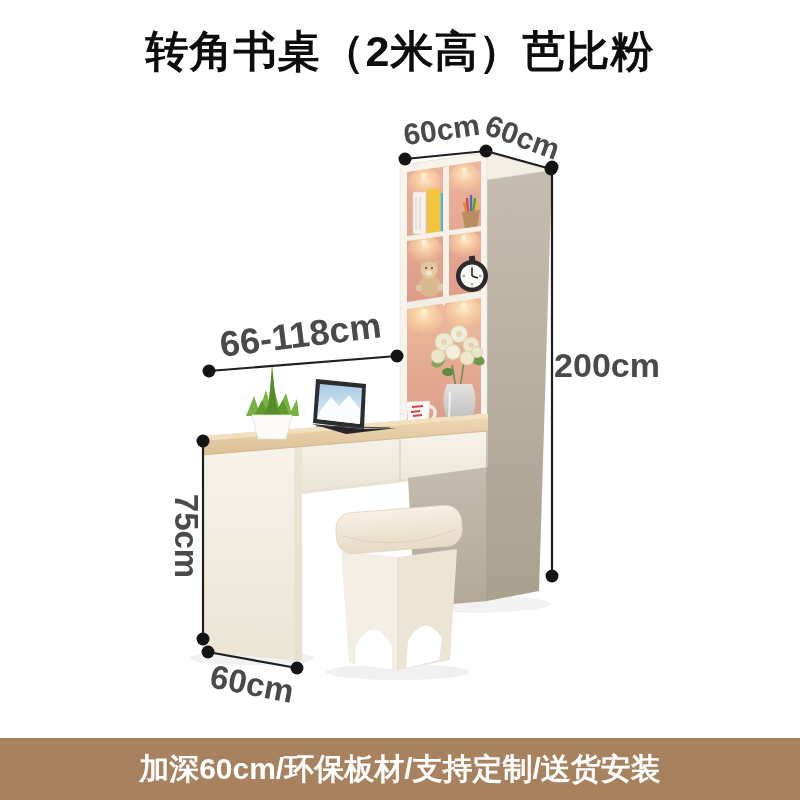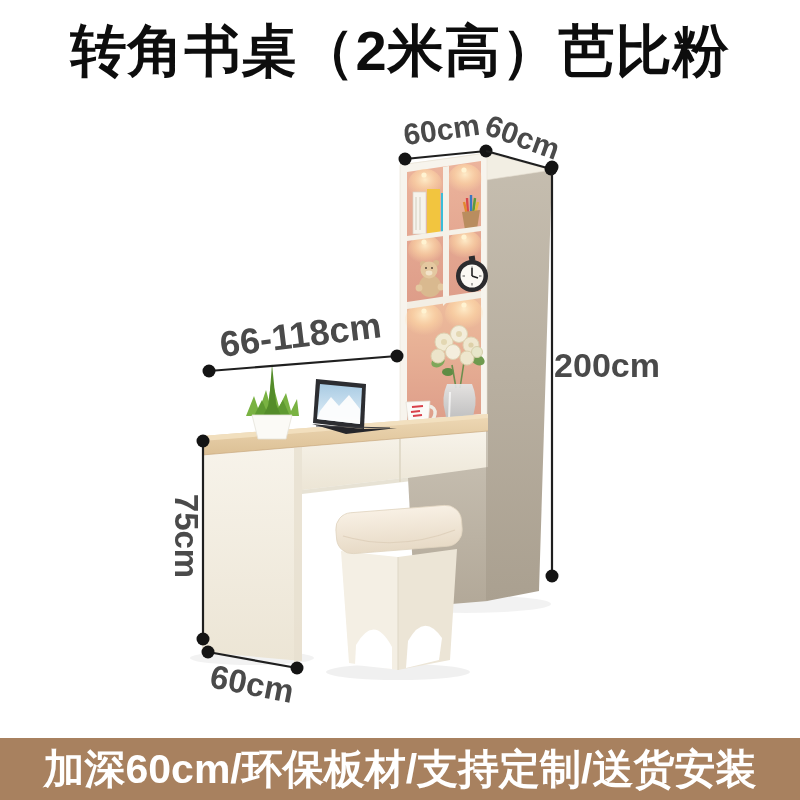--- a/index.html
+++ b/index.html
@@ -3,28 +3,28 @@
 <meta charset="utf-8">
 <style>
   html,body{margin:0;padding:0;background:#fff;}
   .page{
     position:relative;width:800px;height:800px;background:#ffffff;
     overflow:hidden;font-family:"Liberation Sans",sans-serif;
   }
   .title{
     position:absolute;top:22px;left:0;width:800px;height:60px;
     display:flex;align-items:center;justify-content:center;
-    font-size:56px;font-weight:900;color:#0d0d0d;letter-spacing:1px;
+    font-size:43px;font-weight:900;color:#0d0d0d;letter-spacing:1px;
     white-space:nowrap;
   }
   .scene{position:absolute;left:0;top:0;width:800px;height:800px;}
   .banner{
     position:absolute;left:0;bottom:0;width:800px;height:62px;
     background:#a8815f;display:flex;align-items:center;justify-content:center;
-    font-size:41px;font-weight:800;color:#ffffff;white-space:nowrap;
+    font-size:30px;font-weight:800;color:#ffffff;white-space:nowrap;
     letter-spacing:0px;
     text-align:center;
   }
   svg text{
     font-family:"Liberation Sans",sans-serif;
     font-weight:700;fill:#4a4a4a;
   }
 </style>
 </head>
 <body>

